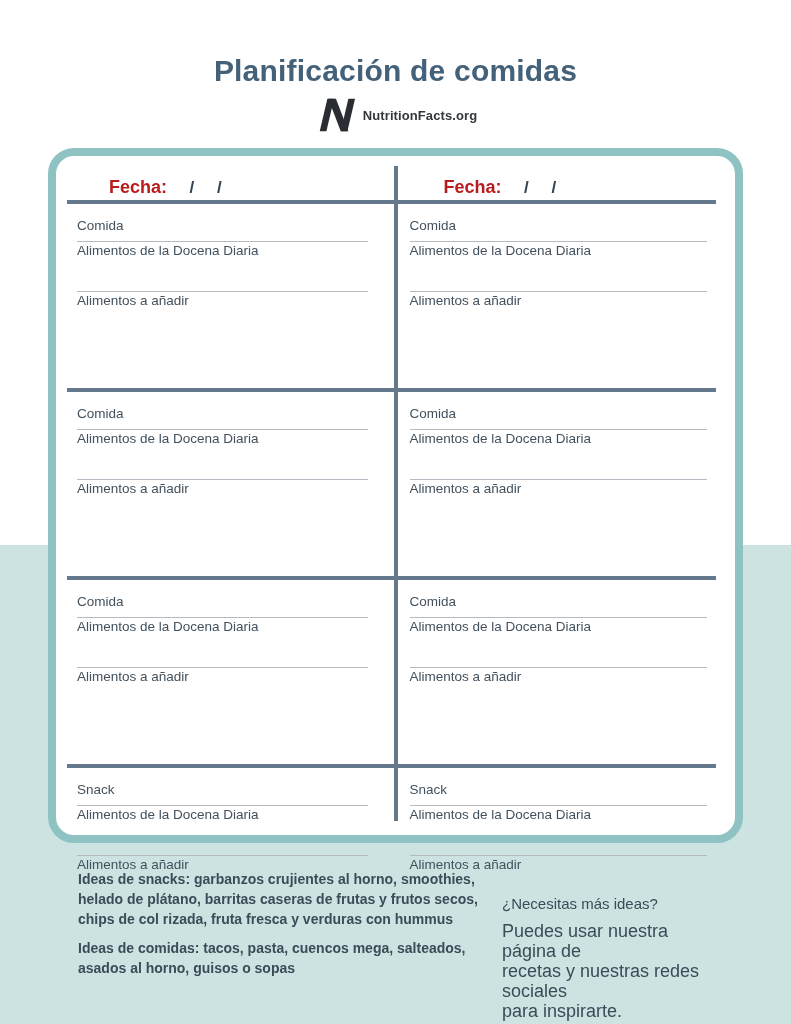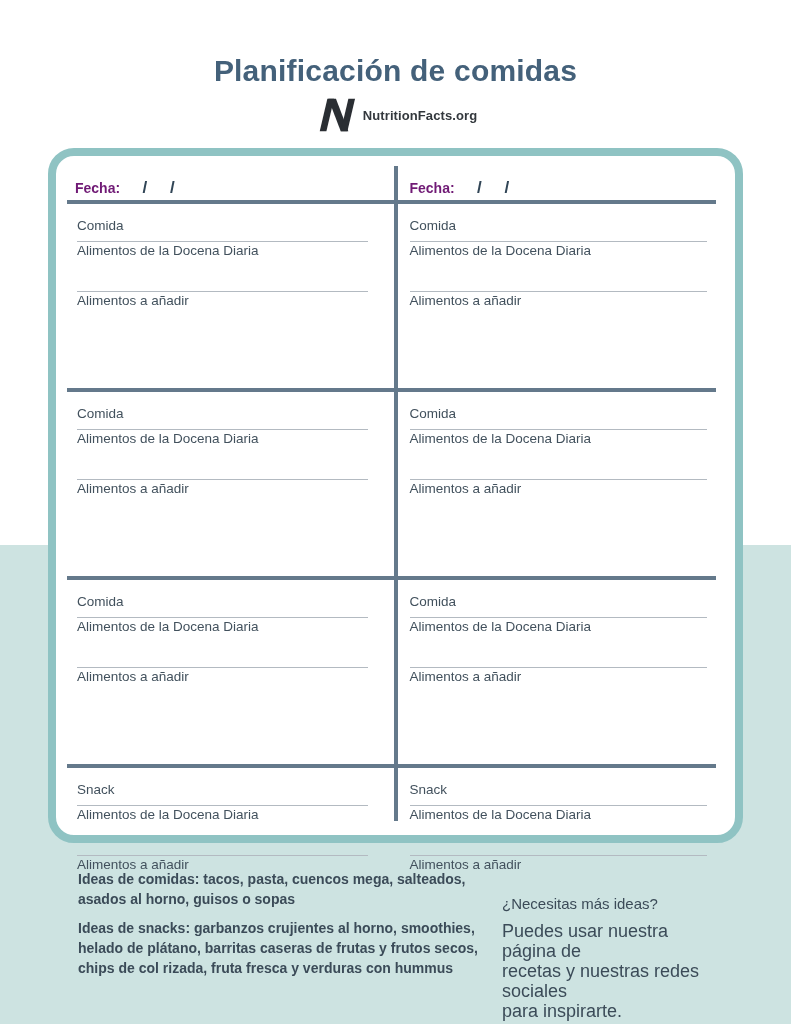--- a/index.html
+++ b/index.html
@@ -39,21 +39,21 @@
     position:absolute; left:50%; margin-left:-2px; top:10px; bottom:14px;
     width:4px; background:#64798b;
   }
   .fecha-row {
     display:grid; grid-template-columns:1fr 1fr;
     height:44px; align-items:end; padding-bottom:2px;
   }
   .fecha-cell { padding-left:19px; }
   .fecha-cell.right { padding-left:14px; }
   .fecha-label {
-    font-size:14px; font-weight:bold; color:#701a75;
+    font-size:18px; font-weight:bold; color:#b91c1c;margin-left:34px;
   }
   .fecha-slashes {
     font-size:17px; font-weight:bold; color:#314556;
     margin-left:18px; word-spacing:18px;
   }
   .thick {
     height:4px; background:#64798b; margin:0 19px 0 11px;
   }
   .blocks-row {
     display:grid; grid-template-columns:1fr 1fr;
@@ -188,25 +188,25 @@
       <div class="thin"></div>
       <div class="lbl mid">Alimentos de la Docena Diaria</div>
       <div class="thin tall"></div>
       <div class="lbl mid">Alimentos a añadir</div>
     </div>
   </div>
 </div>
 
 <div class="ideas-section">
   <div class="ideas-left">
-    <p>Ideas de comidas: tacos, pasta, cuencos mega, salteados,
-asados al horno, guisos o sopas</p>
     <p>Ideas de snacks: garbanzos crujientes al horno, smoothies,
 helado de plátano, barritas caseras de frutas y frutos secos,
 chips de col rizada, fruta fresca y verduras con hummus</p>
+    <p>Ideas de comidas: tacos, pasta, cuencos mega, salteados,
+asados al horno, guisos o sopas</p>
   </div>
   <div class="ideas-right">
     <div class="ideas-heading">¿Necesitas más ideas?</div>
     <p>Puedes usar nuestra página de
 recetas y nuestras redes sociales
 para inspirarte.</p>
   </div>
 </div>
 
 </body></html>

